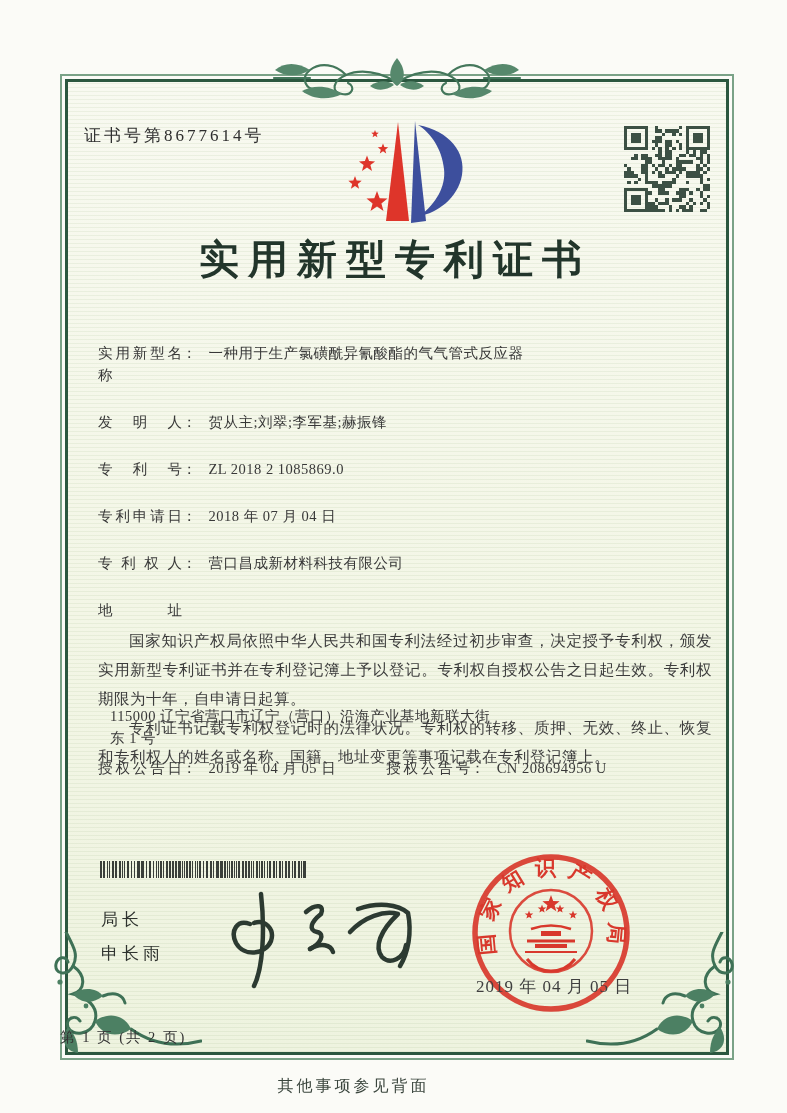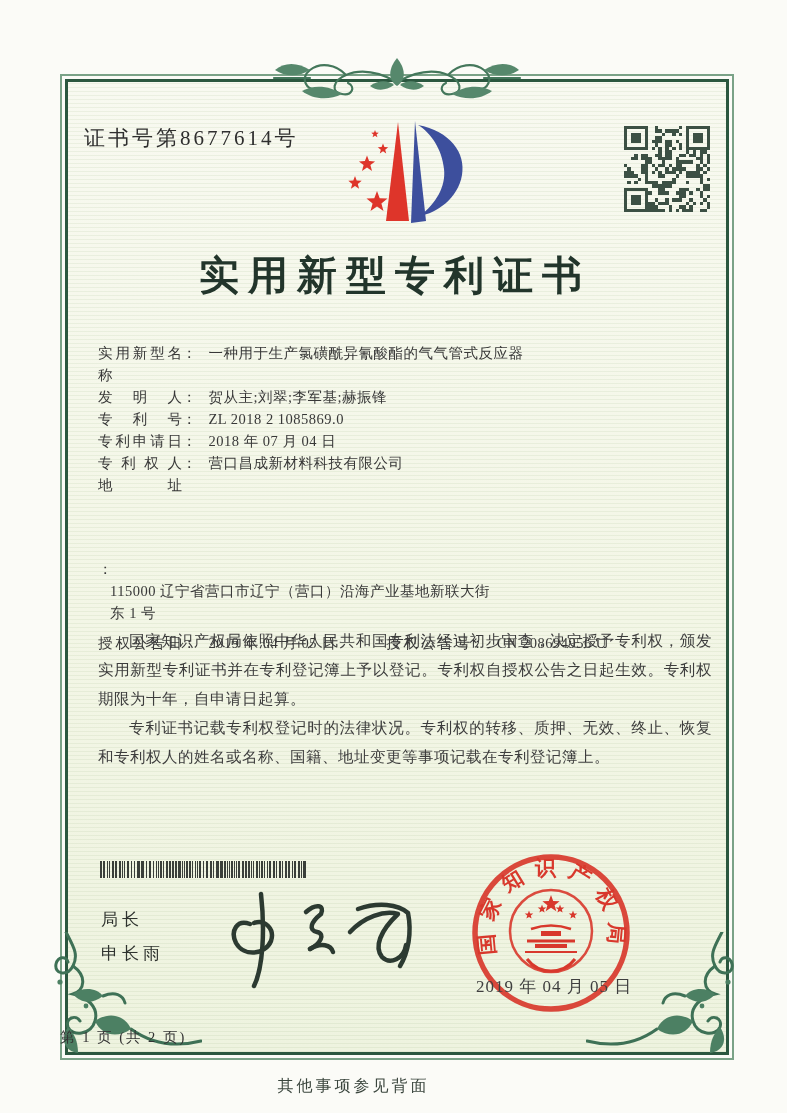--- a/index.html
+++ b/index.html
@@ -7,25 +7,25 @@
         font-family:"Liberation Serif","DejaVu Serif",serif;color:#3c3c3c;overflow:hidden;}
   
   .frame{position:absolute;left:60px;top:74px;width:670px;height:982px;
          border:2px solid #7aa287;}
   .frame-inner{position:absolute;left:3px;top:3px;right:3px;bottom:3px;
          border:3px solid #2b573f;
          background:
            repeating-linear-gradient(0deg, rgba(141,171,118,.12) 0 1px, rgba(0,0,0,0) 1px 4px),
            linear-gradient(180deg,#f8f9f0 0%,#f3f6e6 55%,#eef3df 100%);}
   
-  .cert-no{position:absolute;left:84px;top:124px;font-size:21px;letter-spacing:3px;color:#2e2e2e;}
-  .title{position:absolute;left:60px;top:248px;width:670px;text-align:center;
+  .cert-no{position:absolute;left:84px;top:124px;font-size:17px;letter-spacing:3px;color:#2e2e2e;}
+  .title{position:absolute;left:60px;top:232px;width:670px;text-align:center;
          font-size:40px;font-weight:700;letter-spacing:9px;color:#22352b;}
   .fields{position:absolute;left:98px;top:342px;width:612px;font-size:14.5px;color:#383838;}
-  .frow{display:flex;align-items:flex-start;line-height:22px;}
+  .frow{display:flex;align-items:flex-start;line-height:22px;margin-bottom:25px;}
   .flabel{display:inline-block;width:84px;text-align:justify;text-align-last:justify;flex:0 0 84px;}
   .fcolon{flex:0 0 auto;}
   .fvalue{padding-left:12px;letter-spacing:.5px;}
   .fvalue.addr{max-width:392px;}
   .grant-row{margin-bottom:0;}
   .grant-right{display:flex;margin-left:50px;}
   .body-text{position:absolute;left:98px;top:626px;width:614px;font-size:15.5px;
              line-height:29px;text-align:justify;color:#3d3d3d;letter-spacing:.5px;}
   .body-text p{margin:0;text-indent:2em;}
   

